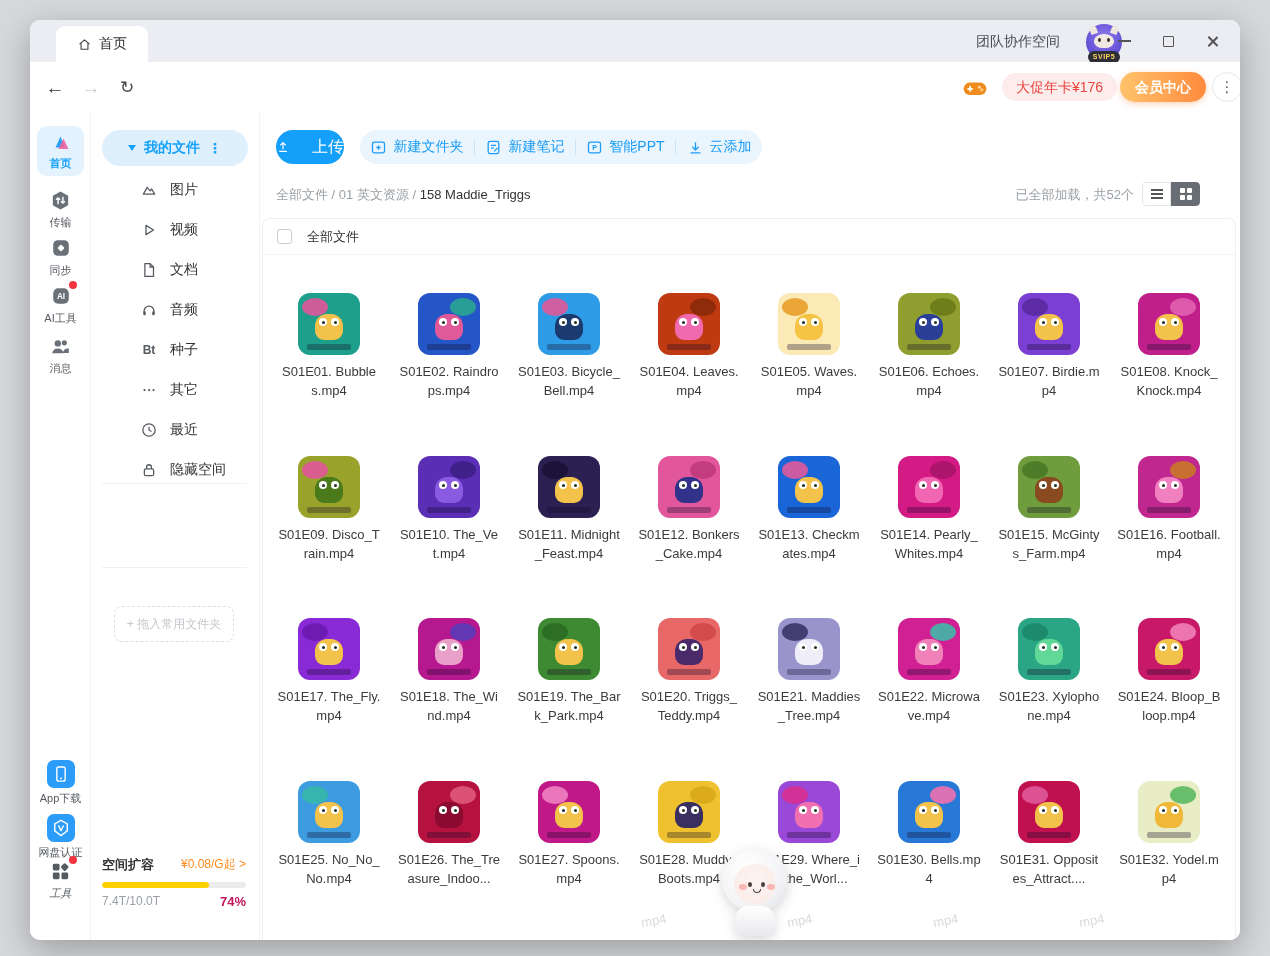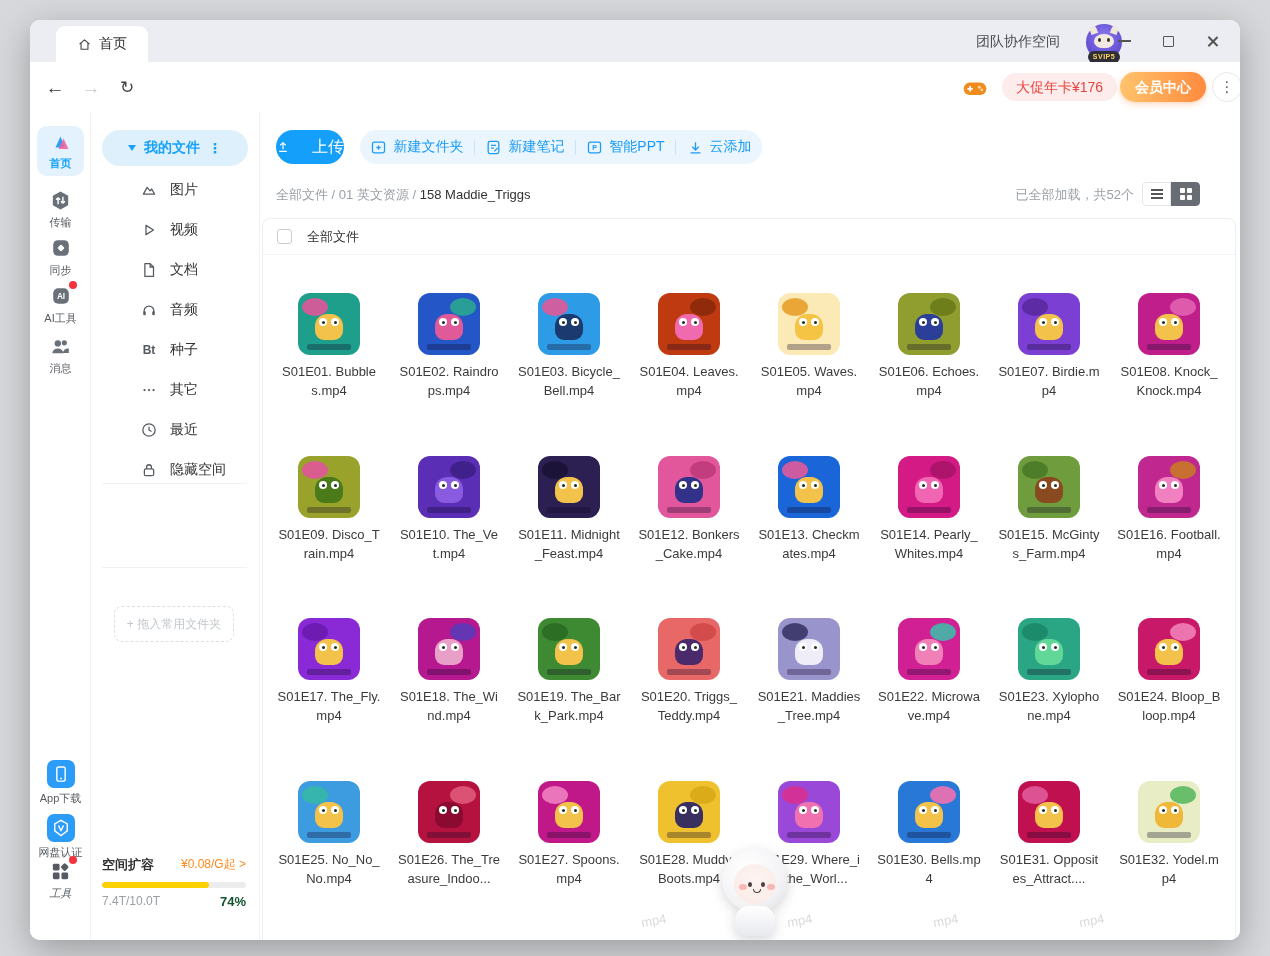--- a/index.html
+++ b/index.html
@@ -102,21 +102,21 @@
     position:absolute; left:22px; top:494px; width:120px; height:36px; border:1.5px dashed #dcdfe3; border-radius:8px;
     display:flex; align-items:center; justify-content:center; font-size:12px; color:#c3c7cc;
   }
   .st-row1 { position:absolute; top:744px; left:10px; right:13px; height:18px; }
   .st-expand { float:left; font-size:13px; font-weight:bold; color:#333; }
   .st-price { float:right; font-size:12px; color:#ff8a1e; }
   .st-bar { position:absolute; top:770px; left:10px; right:13px; height:6px; border-radius:3px; background:#ececec; overflow:hidden; }
   .st-fill { height:100%; border-radius:3px; background:#fdd000; }
   .st-row2 { position:absolute; top:782px; left:10px; right:13px; height:18px; }
   .st-usage { float:left; font-size:12px; color:#9aa0a6; }
-  .st-pct { float:right; font-size:13px; font-weight:bold; color:#14532d; }
+  .st-pct { float:right; font-size:13px; font-weight:bold; color:#be185d; }
   
   .main { position:absolute; left:230px; top:92px; right:0; bottom:0; background:#fff; }
   .upload-btn {
     position:absolute; left:16px; top:18px; width:68px; height:34px; border-radius:17px; background:#14a0fa;
     color:#fff; font-size:16px; display:flex; align-items:center; justify-content:space-between; gap:5px;
   }
   .tb-group {
     position:absolute; left:100px; top:18px; width:402px; height:34px; border-radius:17px; background:#eaf5fe;
     display:flex; align-items:center; justify-content:space-evenly;
   }

